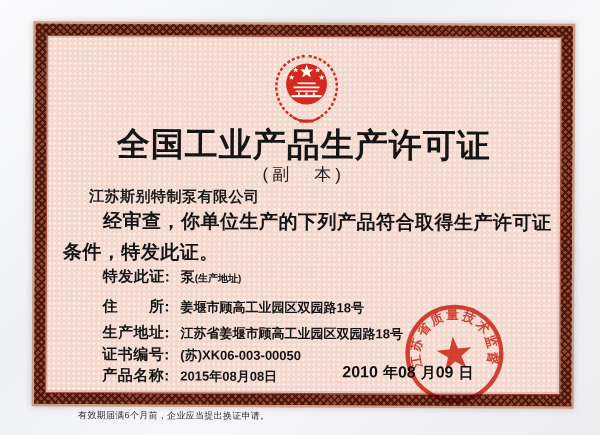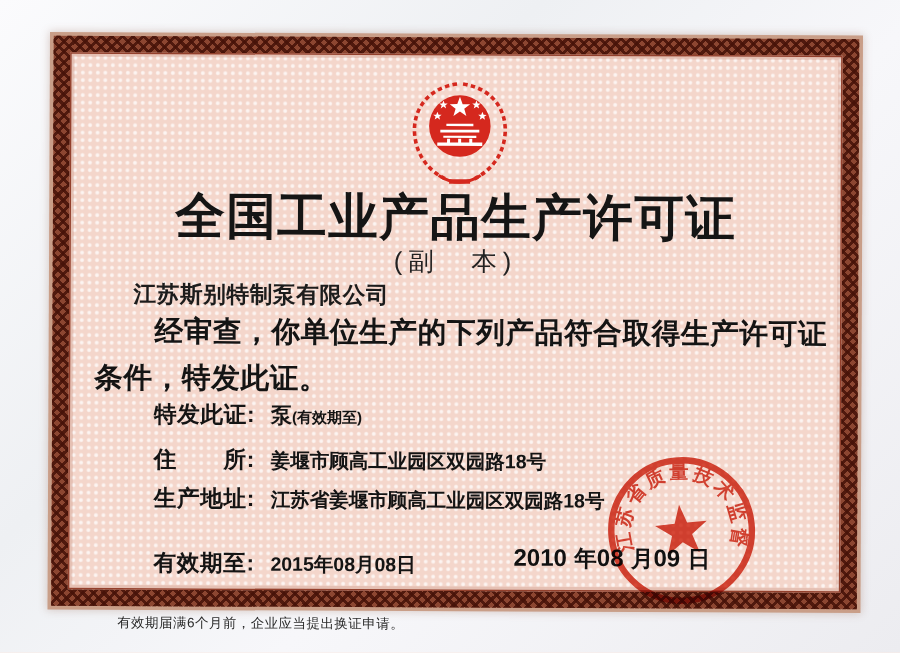--- a/index.html
+++ b/index.html
@@ -93,30 +93,33 @@
       </div>
 
       <h1 class="abs title">全国工业产品生产许可证</h1>
       <div class="abs subtitle">(副　本)</div>
 
       <div class="abs company">江苏斯别特制泵有限公司</div>
       <p class="abs body-line l1">经审查，你单位生产的下列产品符合取得生产许可证</p>
       <p class="abs body-line l2">条件，特发此证。</p>
 
       <div class="abs row r0">
-        <span class="lbl">特发此证:</span><span class="val-big">泵</span><span class="note">(有效期至)</span>
+        <span class="lbl">特发此证:</span><span class="val-big">泵</span><span class="note">(生产地址)</span>
       </div>
       <div class="abs row r1">
         <span class="lbl">住　　所:</span><span class="val">姜堰市顾高工业园区双园路18号</span>
       </div>
       <div class="abs row r2">
         <span class="lbl">生产地址:</span><span class="val">江苏省姜堰市顾高工业园区双园路18号</span>
       </div>
+      <div class="abs row r3">
+        <span class="lbl">证书编号:</span><span class="val">(苏)XK06-003-00050</span>
+      </div>
       <div class="abs row r4">
-        <span class="lbl">有效期至:</span><span class="val">2015年08月08日</span>
+        <span class="lbl">产品名称:</span><span class="val">2015年08月08日</span>
       </div>
 
       <div class="abs issue-date">
         <span class="num">2010</span><span class="cjk g1">年</span><span class="num g2">08</span><span class="cjk g1">月</span><span class="num g2">09</span><span class="cjk g1">日</span>
       </div>
 
       <div class="abs footnote">有效期届满6个月前，企业应当提出换证申请。</div>
 
       <div class="abs seal">
         <svg viewBox="0 0 110 110" width="112" height="112">

